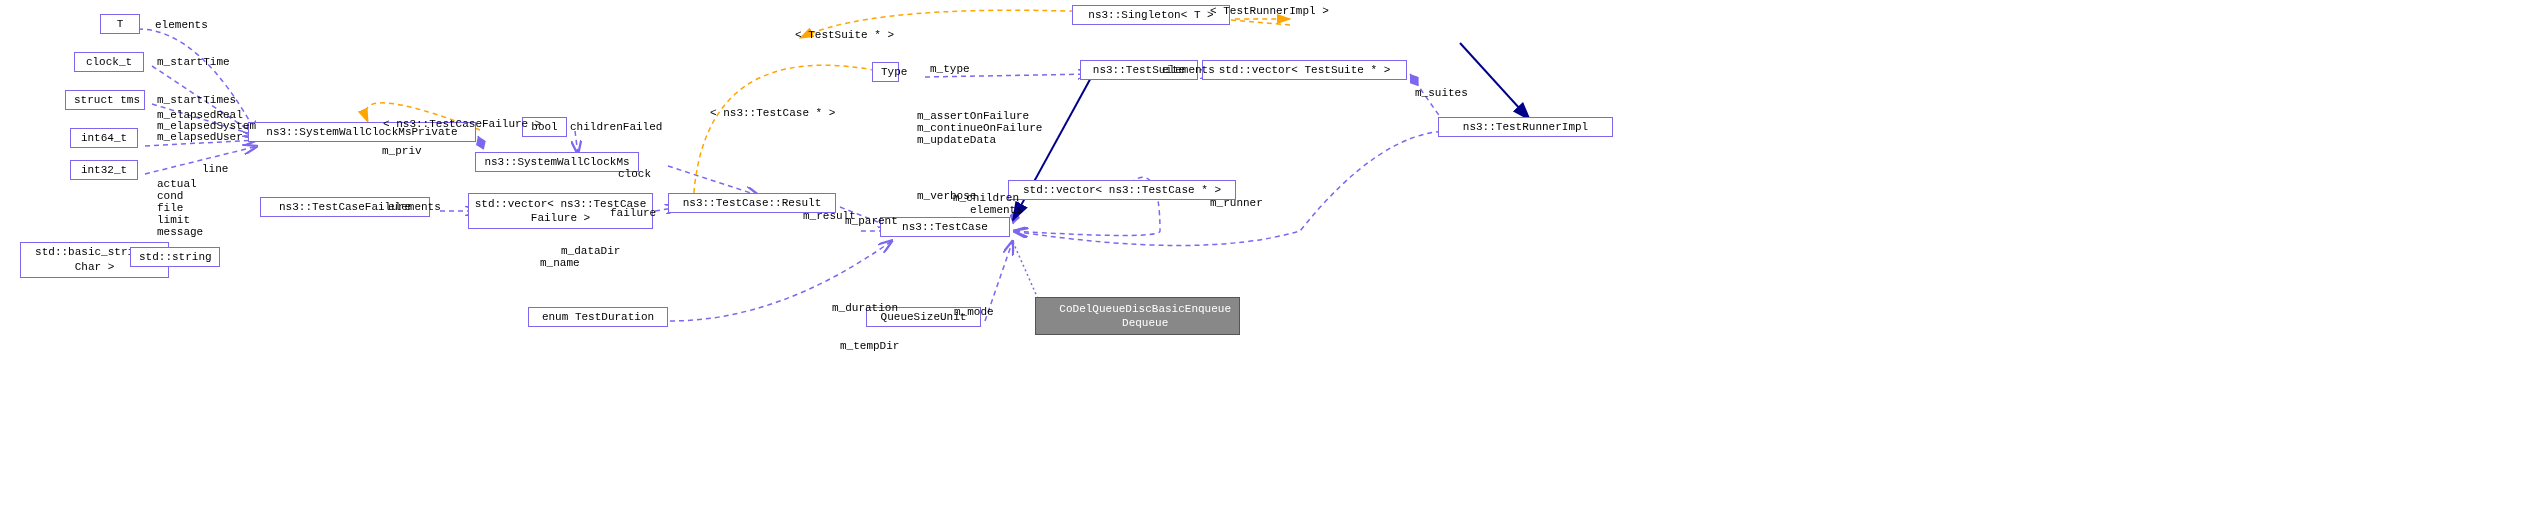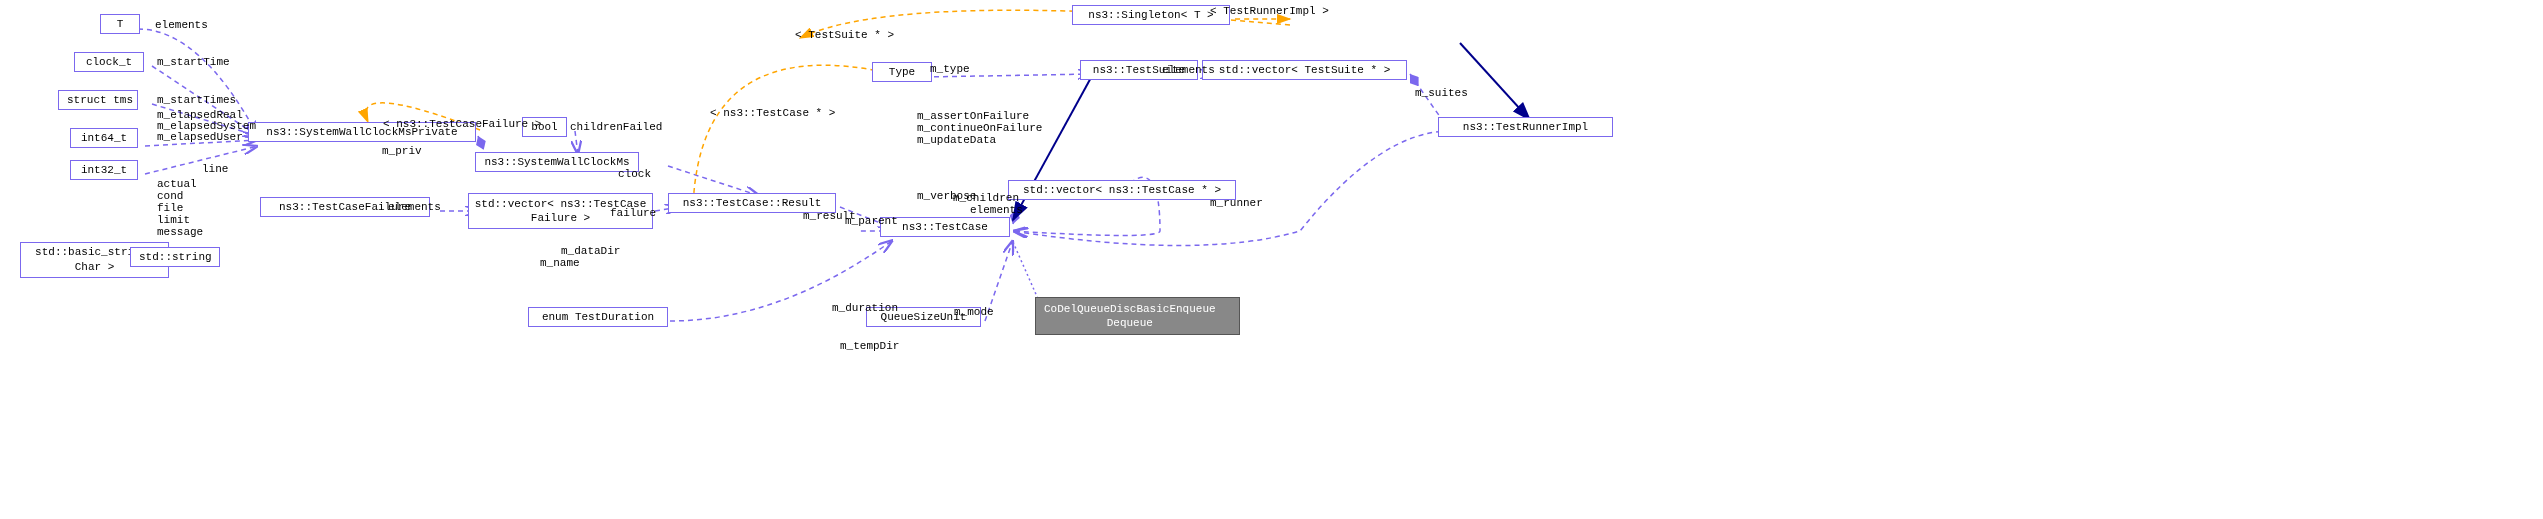--- a/index.html
+++ b/index.html
@@ -139,21 +139,21 @@
   </svg>
 
   <div class="node-box" style="left:100px;top:14px;width:40px;">
     <span>T</span>
   </div>
 
   <div class="node-box" style="left:74px;top:52px;width:70px;">
     <span>clock_t</span>
   </div>
 
-  <div class="node-box" style="left:58px;top:90px;width:80px;font-family:Liberation Mono, monospace;">
+  <div class="node-box" style="left:65px;top:90px;width:80px;font-family:Liberation Mono, monospace;">
     <span>struct tms</span>
   </div>
 
   <div class="node-box" style="left:70px;top:128px;width:68px;">
     <span>int64_t</span>
   </div>
 
   <div class="node-box" style="left:70px;top:160px;width:68px;">
     <span>int32_t</span>
   </div>
@@ -191,29 +191,29 @@
   </div>
 
   <div class="node-box" style="left:528px;top:307px;width:140px;">
     <span>enum TestDuration</span>
   </div>
 
   <div class="node-box" style="left:866px;top:307px;width:115px;">
     <span>QueueSizeUnit</span>
   </div>
 
-  <div class="node-box dark" style="left:1035px;top:297px;width:205px;height:38px;display:flex;align-items:center;justify-content:flex-start;">
+  <div class="node-box dark" style="left:1035px;top:297px;width:205px;height:38px;display:flex;align-items:center;justify-content:flex-end;">
     <span style="text-align:center;line-height:1.3;">CoDelQueueDiscBasicEnqueue<br>Dequeue</span>
   </div>
 
   <div class="node-box" style="left:1080px;top:60px;width:118px;">
     <span>ns3::TestSuite</span>
   </div>
 
-  <div class="node-box" style="left:872px;top:62px;width:60px;">
+  <div class="node-box" style="left:872px;top:62px;width:27px;">
     <span>Type</span>
   </div>
 
   <div class="node-box" style="left:1072px;top:5px;width:158px;">
     <span>ns3::Singleton&lt; T &gt;</span>
   </div>
 
 
   <div class="node-box" style="left:1202px;top:60px;width:205px;">
     <span>std::vector&lt; TestSuite * &gt;</span>

